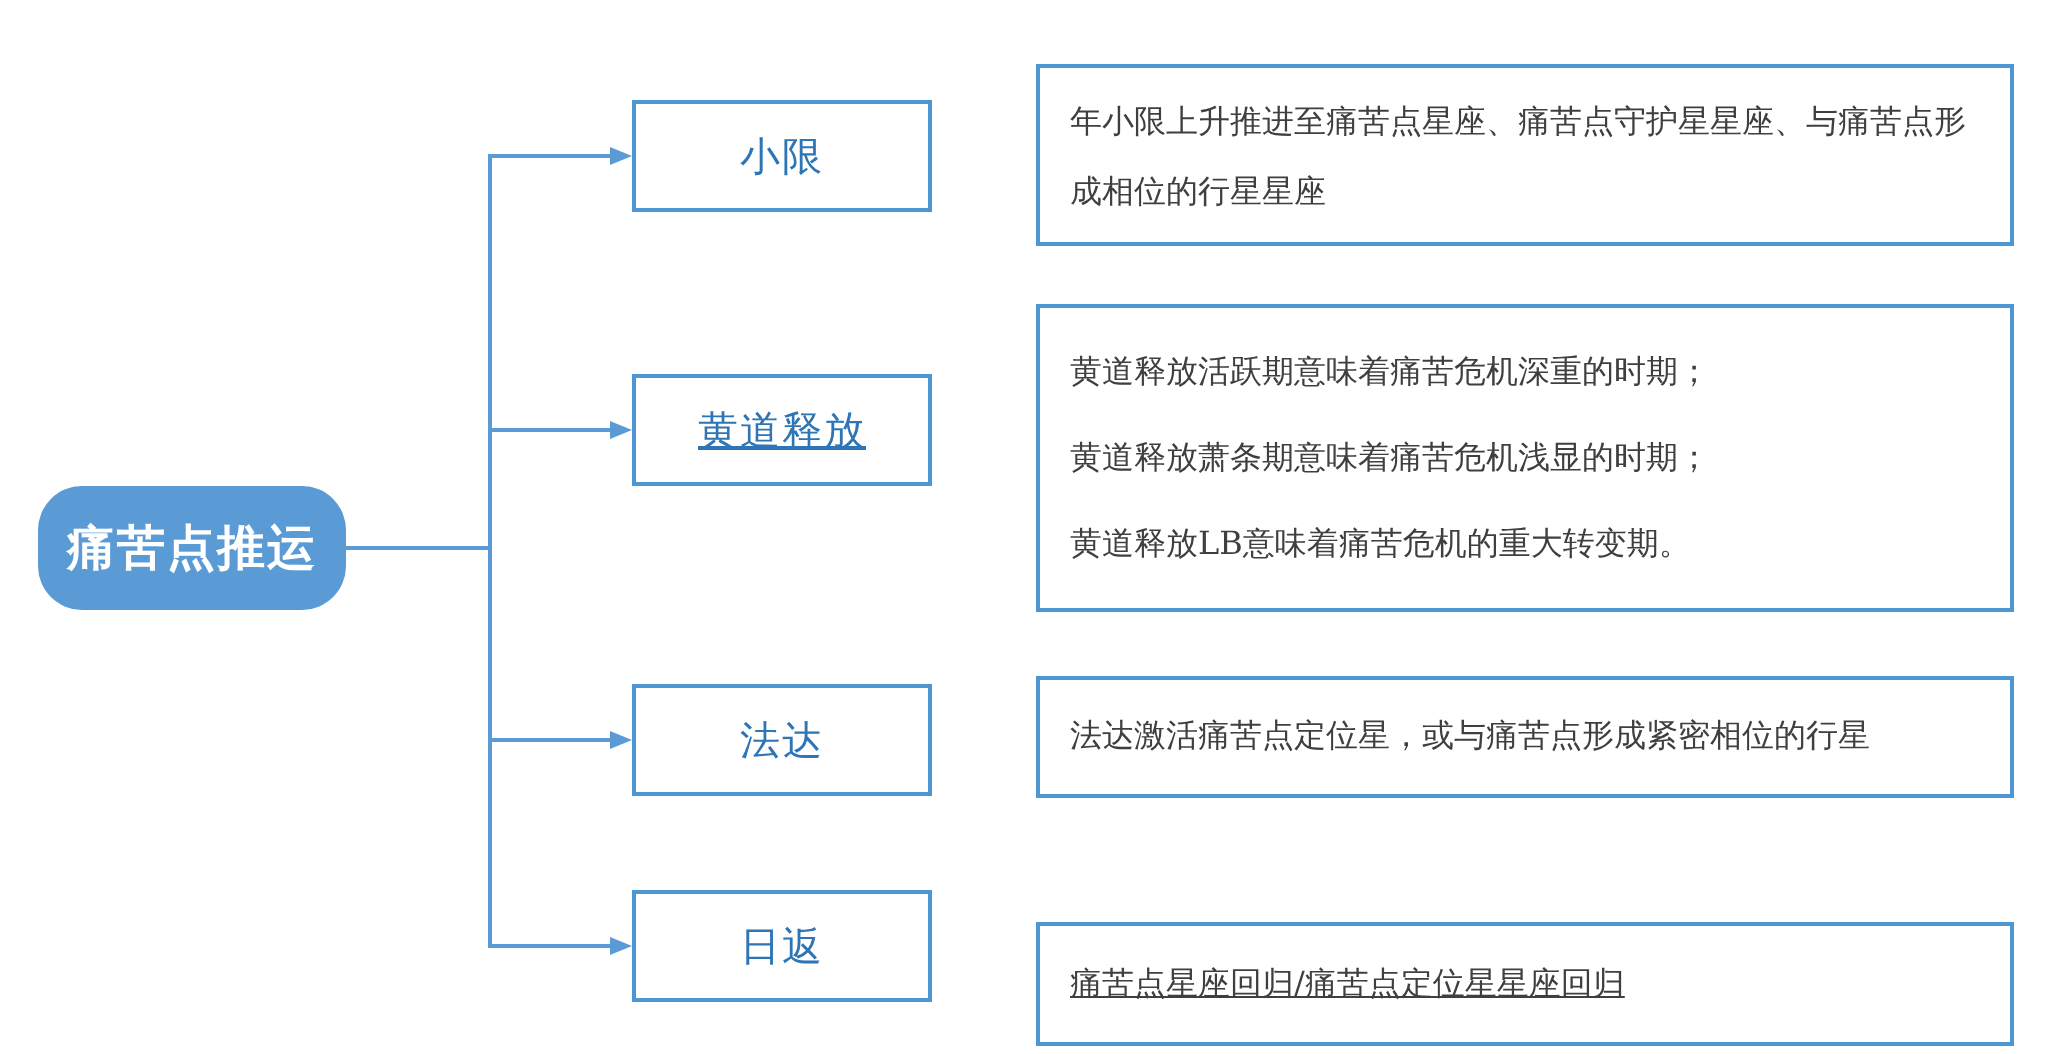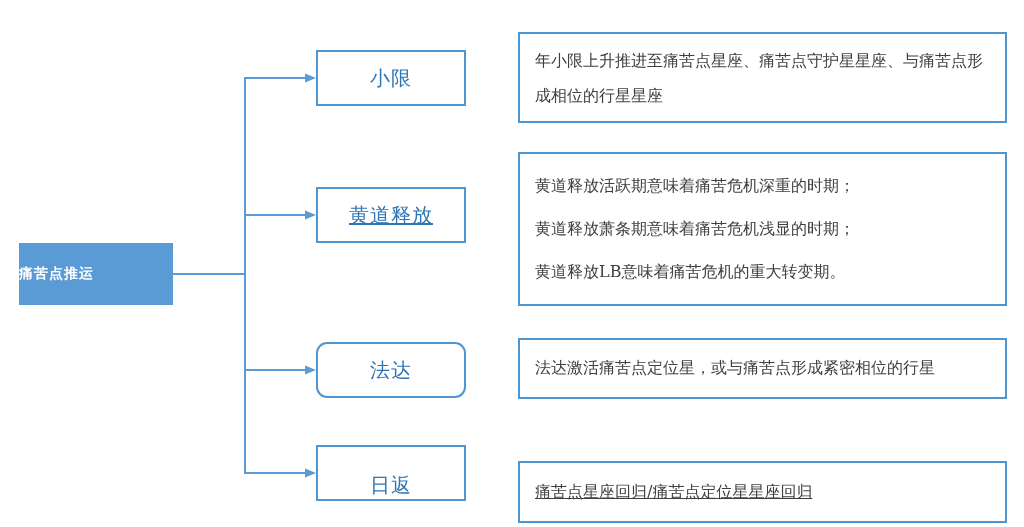--- a/index.html
+++ b/index.html
@@ -30,44 +30,45 @@
     pointer-events: none;
   }
   .connectors line { stroke: var(--accent); stroke-width: 2; }
   .connectors polygon { fill: var(--accent); }
   .root-node {
     position: absolute;
     left: 19px; top: 243px;
     width: 154px; height: 62px;
     background: var(--root-fill);
     color: var(--root-text);
-    font-size: 14px;
+    font-size: 24px;
     font-weight: bold;
     display: flex;
     align-items: center;
-    justify-content: flex-start;
+    justify-content: center;
     letter-spacing: 1px;
+    border-radius: 22px;
   }
   .branch-node {
     position: absolute;
     left: 316px;
     width: 150px; height: 56px;
     background: #ffffff;
     border: 2px solid var(--node-border);
     color: var(--node-text);
     font-size: 20px;
     display: flex;
     align-items: center;
     justify-content: center;
     letter-spacing: 1px;
   }
   .bn-1 { top: 50px; }
   .bn-2 { top: 187px; text-decoration: underline; }
-  .bn-3 { top: 342px; border-radius: 11px; }
-  .bn-4 { top: 445px; align-items: flex-end; }
+  .bn-3 { top: 342px; }
+  .bn-4 { top: 445px; }
   .desc-box {
     position: absolute;
     left: 518px;
     width: 489px;
     background: #ffffff;
     border: 2px solid var(--desc-border);
     color: var(--desc-text);
     font-family: "DejaVu Serif", "Liberation Serif", serif;
     font-size: 16px;
     display: flex;

